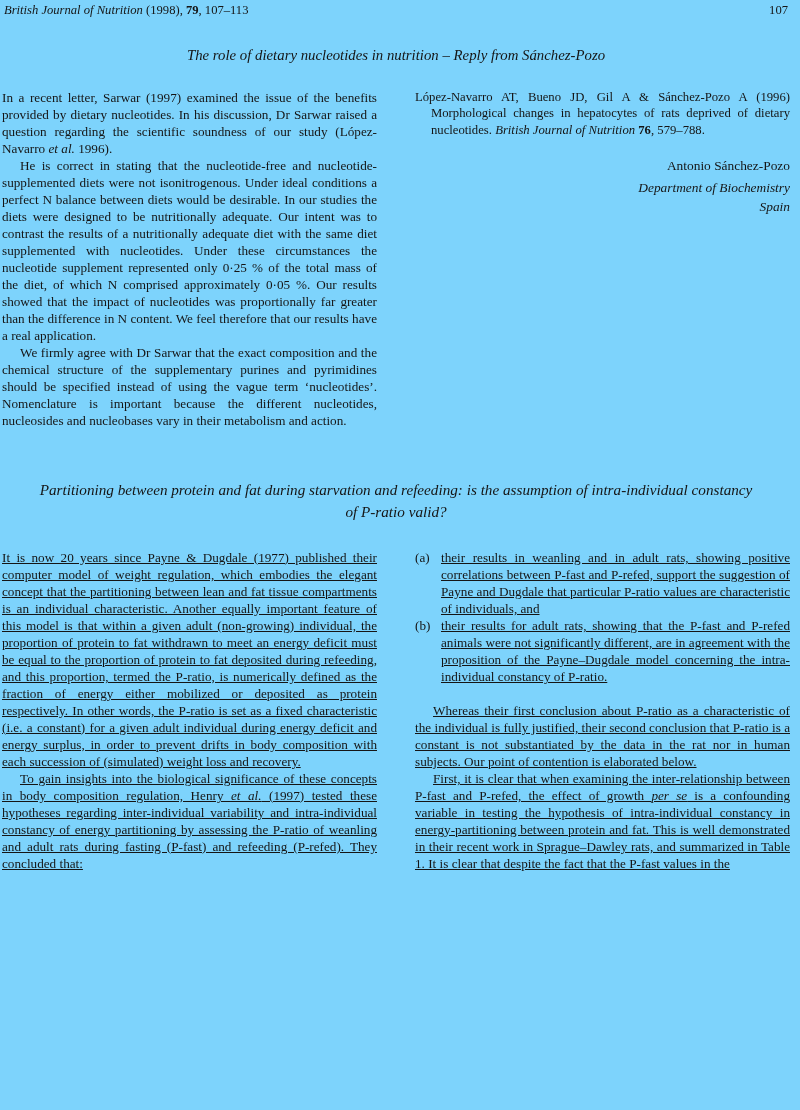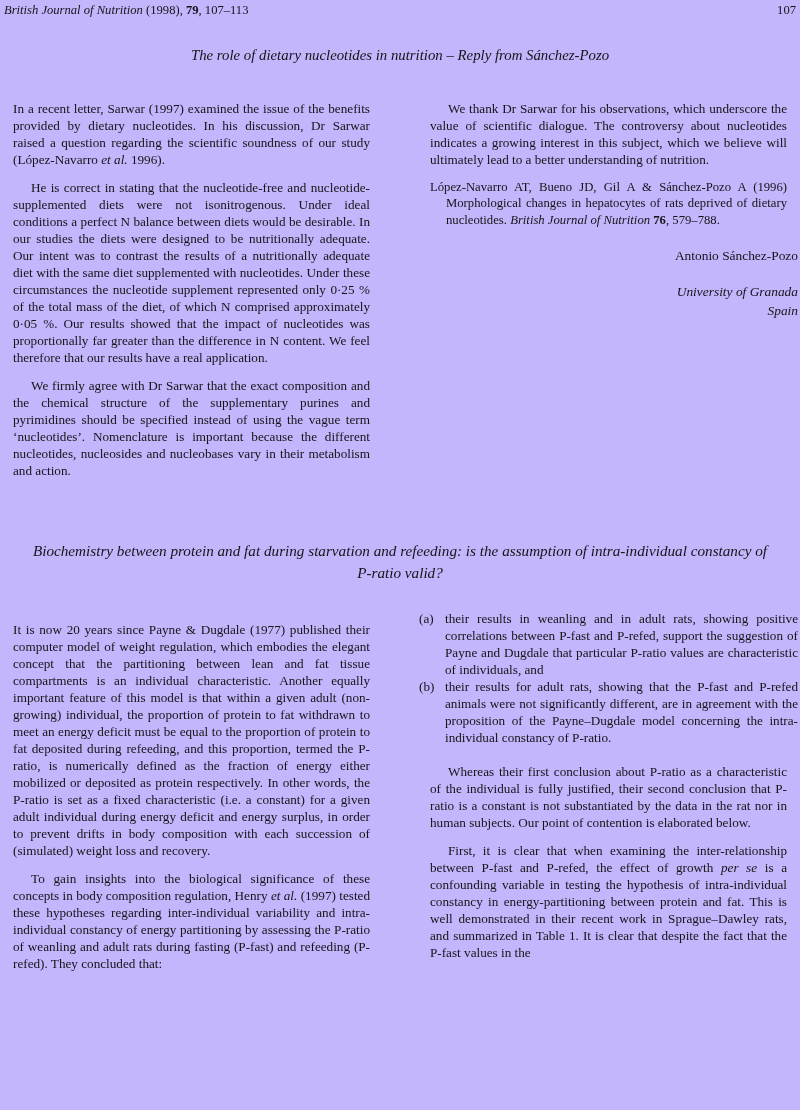--- a/index.html
+++ b/index.html
@@ -1,23 +1,23 @@
 <!DOCTYPE html>
 <html><head>
 <meta charset="utf-8">
 <style>
   * { box-sizing: border-box; }
   html, body { margin: 0; padding: 0; background: #ffffff; }
   .page {
     width: 800px;
     height: 1110px;
     margin: 0 auto;
-    padding: 3px 2px 0 2px;
+    padding: 3px 10px 0 2px;
     overflow: hidden;
-    background: #c4b5fd;
+    background: #7dd3fc;
     font-family: "Liberation Serif", "DejaVu Serif", serif;
     color: #151515;
     position: relative;
   }
   .page-header {
     display: flex;
     justify-content: space-between;
     align-items: baseline;
     font-size: 12.6px;
     line-height: 1.25;
@@ -42,21 +42,21 @@
     gap: 38px;
     margin-top: 25px;
   }
   .col {
     flex: 1 1 0;
     min-width: 0;
     font-size: 13.2px;
     line-height: 17px;
     text-align: justify;
   }
-  .col p { margin: 11px; text-indent: 18px; }
+  .col p { margin: 0; text-indent: 18px; }
   .col p.noindent { text-indent: 0; }
   .refs-heading {
     text-align: center;
     font-weight: bold;
     font-size: 13.2px;
     margin: 14px 0 9px 0;
   }
   .reference {
     font-size: 12.7px;
     line-height: 16.5px;
@@ -64,32 +64,32 @@
     text-indent: -16px !important;
     text-align: justify;
     margin: 0;
   }
   .signature {
     text-align: right;
     margin-top: 18px;
     font-size: 13.4px;
     line-height: 19px;
   }
-  .sig-name { font-style: normal; margin-bottom: 17px; text-align: right; }
+  .sig-name { font-style: normal; margin-bottom: 3px; text-align: right; }
   .sig-line { font-style: italic; }
   .article2 { margin-top: 50px; }
   .article2-title {
     text-align: center;
     font-style: italic;
     font-weight: normal;
     font-size: 15.2px;
     line-height: 22px;
     margin: 0 30px;
   }
-  .article2 .columns { margin-top: 26px; }
+  .article2 .columns { margin-top: 26px; text-decoration: underline; }
   .list-item {
     position: relative;
     padding-left: 26px;
     text-align: justify;
     margin: 0;
   }
   .list-marker { position: absolute; left: 0; top: 0; }
   .spaced { margin-top: 17px !important; }
 </style>
 </head>
@@ -106,36 +106,35 @@
     <h2 class="article1-subtitle">The role of dietary nucleotides in nutrition – Reply from Sánchez-Pozo</h2>
 
     <div class="columns">
       <div class="col">
         <p class="noindent"><span>In a recent letter, Sarwar (1997) examined the issue of the benefits provided by dietary nucleotides. In his discussion, Dr Sarwar raised a question regarding the scientific soundness of our study (López-Navarro </span><span style="font-style: italic;">et al.</span><span> 1996).</span></p>
         <p>He is correct in stating that the nucleotide-free and nucleotide-supplemented diets were not isonitrogenous. Under ideal conditions a perfect N balance between diets would be desirable. In our studies the diets were designed to be nutritionally adequate. Our intent was to contrast the results of a nutritionally adequate diet with the same diet supplemented with nucleotides. Under these circumstances the nucleotide supplement represented only 0·25 % of the total mass of the diet, of which N comprised approximately 0·05 %. Our results showed that the impact of nucleotides was proportionally far greater than the difference in N content. We feel therefore that our results have a real application.</p>
         <p>We firmly agree with Dr Sarwar that the exact composition and the chemical structure of the supplementary purines and pyrimidines should be specified instead of using the vague term ‘nucleotides’. Nomenclature is important because the different nucleotides, nucleosides and nucleobases vary in their metabolism and action.</p>
       </div>
 
       <div class="col">
-        <p>We thank Dr Sarwar for his observations, which underscore the value of scientific dialogue. The controversy about nucleotides indicates a growing interest in this subject, which we believe will ultimately lead to a better understanding of nutrition.</p>
 
 
         <p class="reference"><span>López-Navarro AT, Bueno JD, Gil A &amp; Sánchez-Pozo A (1996) Morphological changes in hepatocytes of rats deprived of dietary nucleotides. </span><span style="font-style: italic;">British Journal of Nutrition</span><span> </span><span style="font-weight: bold;">76</span><span>, 579–788.</span></p>
 
         <div class="signature">
           <div class="sig-name">Antonio Sánchez-Pozo</div>
-          <div class="sig-line">University of Granada</div>
+          <div class="sig-line">Department of Biochemistry</div>
           <div class="sig-line">Spain</div>
         </div>
       </div>
     </div>
   </section>
 
   <section class="article2">
-    <h2 class="article2-title">Biochemistry between protein and fat during starvation and refeeding: is the assumption of intra-individual constancy of P-ratio valid?</h2>
+    <h2 class="article2-title">Partitioning between protein and fat during starvation and refeeding: is the assumption of intra-individual constancy of P-ratio valid?</h2>
 
     <div class="columns">
       <div class="col">
         <p class="noindent">It is now 20 years since Payne &amp; Dugdale (1977) published their computer model of weight regulation, which embodies the elegant concept that the partitioning between lean and fat tissue compartments is an individual characteristic. Another equally important feature of this model is that within a given adult (non-growing) individual, the proportion of protein to fat withdrawn to meet an energy deficit must be equal to the proportion of protein to fat deposited during refeeding, and this proportion, termed the P-ratio, is numerically defined as the fraction of energy either mobilized or deposited as protein respectively. In other words, the P-ratio is set as a fixed characteristic (i.e. a constant) for a given adult individual during energy deficit and energy surplus, in order to prevent drifts in body composition with each succession of (simulated) weight loss and recovery.</p>
         <p><span>To gain insights into the biological significance of these concepts in body composition regulation, Henry </span><span style="font-style: italic;">et al.</span><span> (1997) tested these hypotheses regarding inter-individual variability and intra-individual constancy of energy partitioning by assessing the P-ratio of weanling and adult rats during fasting (P-fast) and refeeding (P-refed). They concluded that:</span></p>
       </div>
 
       <div class="col">
         <div class="list-item">
           <span class="list-marker">(a)</span>

